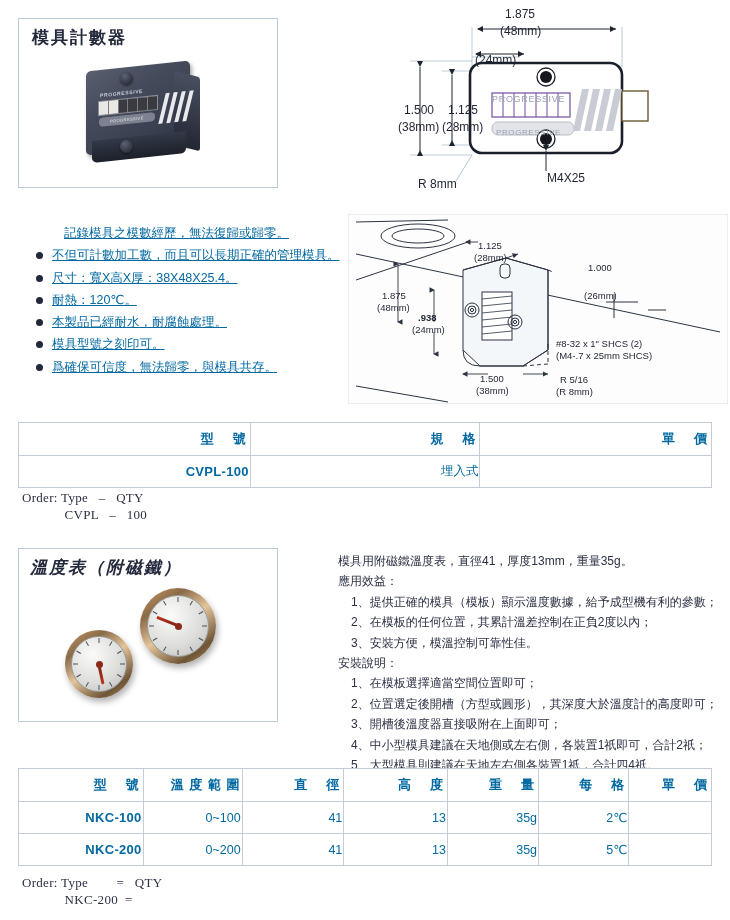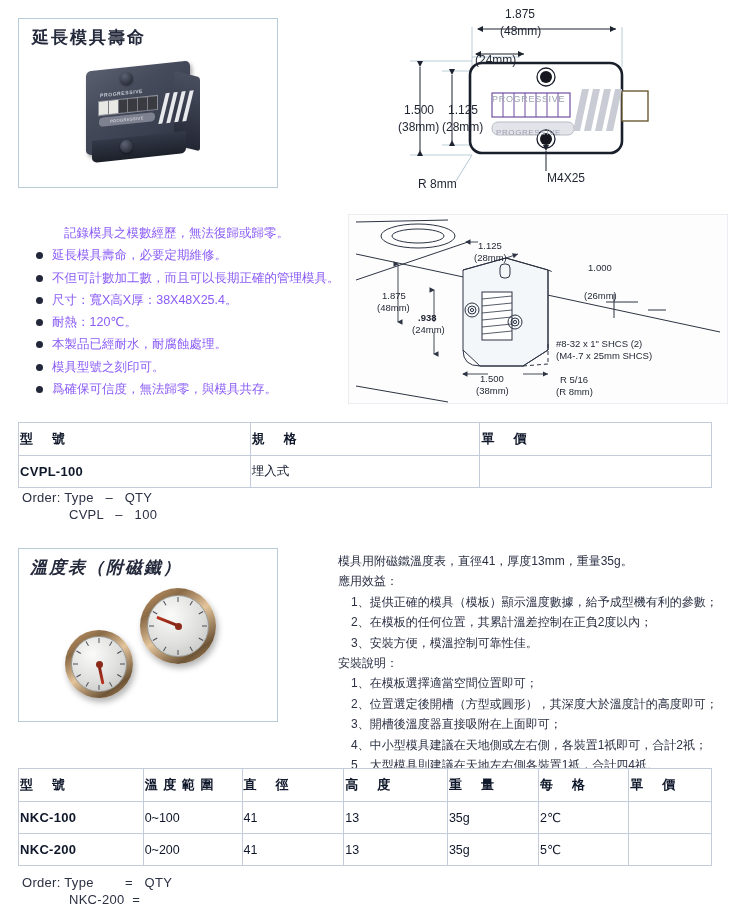--- a/index.html
+++ b/index.html
@@ -85,61 +85,61 @@
     position:absolute;left:50%;top:50%;width:2.5px;height:38%;
     background:linear-gradient(180deg,#b9341f,#7d2214);transform-origin:50% 100%;
     border-radius:1px;
   }
   .g-hub{
     position:absolute;left:50%;top:50%;width:7px;height:7px;margin:-3.5px 0 0 -3.5px;
     border-radius:50%;background:#8c2a19;
   }
 
   
-  .bullet-list{position:absolute;font-size:12.5px;line-height:22.3px;color:#8b5cf6;}
+  .bullet-list{position:absolute;font-size:12.5px;line-height:22.3px;color:#0369a1;text-decoration:underline;}
   .bl-row{position:relative;padding-left:22px;white-space:nowrap;}
   .bl-row.nobullet{padding-left:34px;}
   .bl-dot{
     position:absolute;left:6px;top:8px;width:7px;height:7px;border-radius:50%;background:#22273a;
   }
 
   .rtext{position:absolute;font-size:12px;line-height:20.4px;color:#2b3043;white-space:nowrap;}
   .rtext .ln{display:block;}
   .rtext .ind{padding-left:13px;}
 
   
   table.spec{
     position:absolute;border-collapse:collapse;background:#fff;
   }
   table.spec td,table.spec th{
-    border:1px solid #c3ccd8;text-align:left;vertical-align:middle;
-    font-weight:normal;color:#0f172a;
+    border:1px solid #c3ccd8;text-align:right;vertical-align:middle;
+    font-weight:normal;color:#0369a1;
   }
   table.spec th{font-size:13px;font-weight:bold;letter-spacing:3px;height:30px;}
   table.spec td{font-size:12.5px;height:29px;margin-left:20px;}
   table.spec td.model{font-weight:bold;letter-spacing:.3px;font-size:13px;}
 
   .order{
     position:absolute;font-size:13px;line-height:17px;color:#2b3043;
-    white-space:pre;letter-spacing:.3px;
+    white-space:pre;letter-spacing:.3px;font-family:Liberation Serif, serif;
   }
 
   
   .draw{position:absolute;}
   .dtxt{position:absolute;font-size:11px;color:#1e2330;white-space:nowrap;line-height:13px;}
   .dtxt.sm{font-size:9.5px;line-height:11.5px;}
 </style>
 </head>
 <body>
 
 <div class="page">
 
   <div class="panel" style="left:18px;top:18px;width:258px;height:168px;"></div>
 
-  <div class="panel-title" style="left:32px;top:26px;">延長模具壽命</div>
+  <div class="panel-title" style="left:32px;top:26px;">模具計數器</div>
 
   <div class="counter-wrap">
     <div class="ctr-body"></div>
     <div class="ctr-side"></div>
     <div class="ctr-base"></div>
     <div class="ctr-brand">PROGRESSIVE</div>
     <div class="ctr-window">
       <span class="ctr-digit"></span>
         <span class="ctr-digit"></span>
         <span class="ctr-digit"></span>
@@ -224,24 +224,20 @@
   <div class="dtxt" style="left:448px;top:104px;font-size:12px;">1.125</div>
   <div class="dtxt" style="left:442px;top:121px;font-size:12px;">(28mm)</div>
   <div class="dtxt" style="left:492px;top:93px;font-size:9px;letter-spacing:.7px;color:#9aa0ae;">PROGRESSIVE</div>
   <div class="dtxt" style="left:496px;top:126px;font-size:8px;letter-spacing:.6px;color:#9aa0ae;">PROGRESSIVE</div>
   <div class="dtxt" style="left:418px;top:178px;font-size:12px;">R 8mm</div>
   <div class="dtxt" style="left:504px;top:172px;font-size:12px;margin-left:43px;">M4X25</div>
 
   <div class="bullet-list" style="left:30px;top:222px;width:300px;">
     <div class="bl-row nobullet">
       <span>記錄模具之模數經歷，無法復歸或歸零。</span>
-    </div>
-    <div class="bl-row">
-      <span class="bl-dot"></span>
-      <span>延長模具壽命，必要定期維修。</span>
     </div>
     <div class="bl-row">
       <span class="bl-dot"></span>
       <span>不但可計數加工數，而且可以長期正確的管理模具。</span>
     </div>
     <div class="bl-row">
       <span class="bl-dot"></span>
       <span>尺寸：寬X高X厚：38X48X25.4。</span>
     </div>
     <div class="bl-row">

